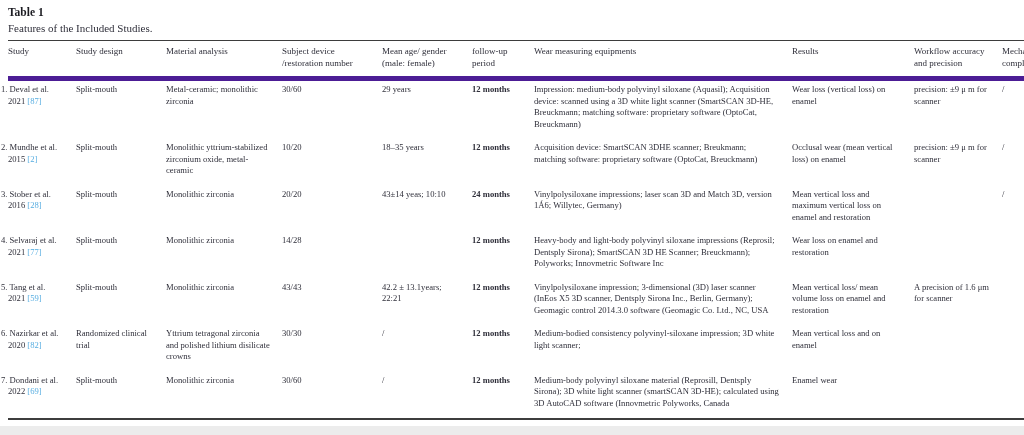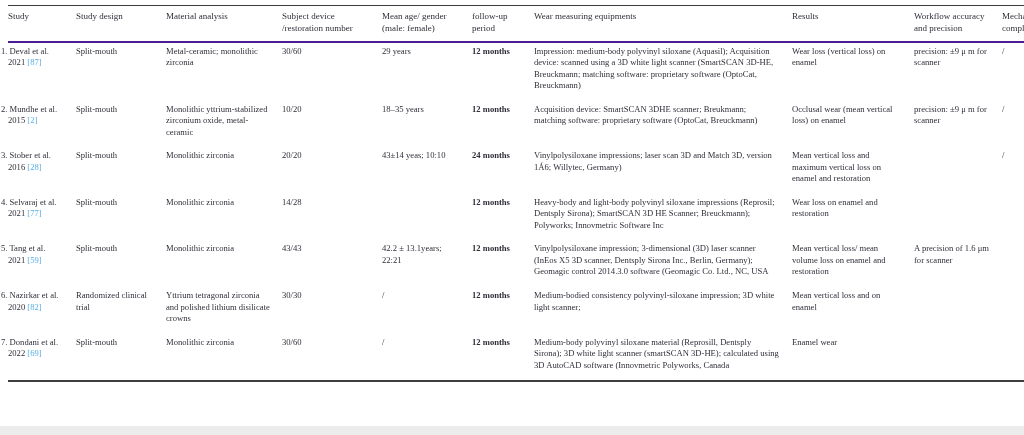--- a/index.html
+++ b/index.html
@@ -36,21 +36,21 @@
     border-top: 1px solid #3d3d3d;
     border-bottom: 2px solid #3d3d3d;
   }
   table.paper-table th {
     font-weight: normal;
     text-align: left;
     vertical-align: top;
     font-size: 9px;
     line-height: 1.32;
     padding: 5px 12px 6px 0;
-    border-bottom: 2px solid #4c1d95;
+    border-bottom: 5px solid #4c1d95;
     color: #2f2f3a;
   }
   table.paper-table td {
     vertical-align: top;
     font-size: 8.6px;
     line-height: 1.34;
     padding: 3px 12px 9px 0;
     color: #2f2f3a;
   }
   
@@ -78,20 +78,22 @@
     bottom: 0;
     width: 1024px;
     height: 9px;
     background: #ececec;
   }
 </style>
 </head>
 <body>
 
 <div class="page">
+  <div class="caption-label">Table 1</div>
+  <div class="caption-title">Features of the Included Studies.</div>
 
   <table class="paper-table">
     <thead>
       <tr id="header-row">
           <th class="col-study">Study</th>
           <th class="col-design">Study design</th>
           <th class="col-material">Material analysis</th>
           <th class="col-subject">Subject device /restoration number</th>
           <th class="col-age">Mean age/ gender (male: female)</th>
           <th class="col-followup">follow-up period</th>

